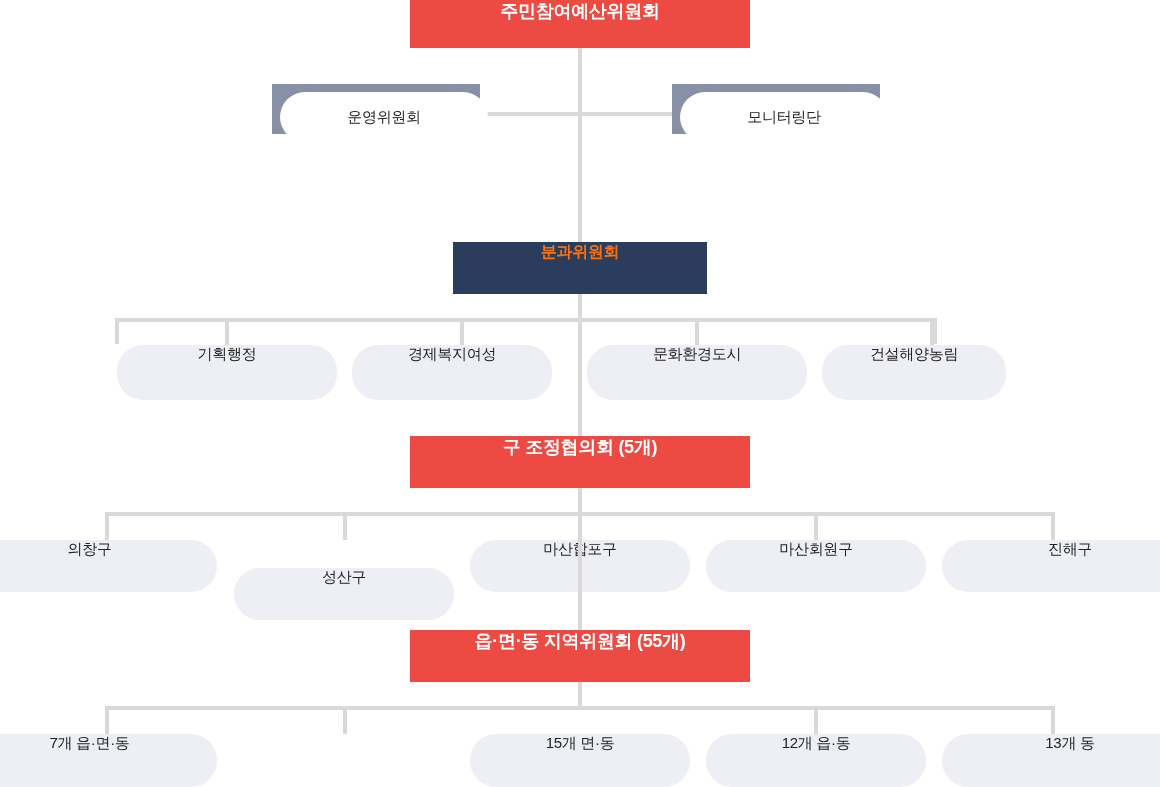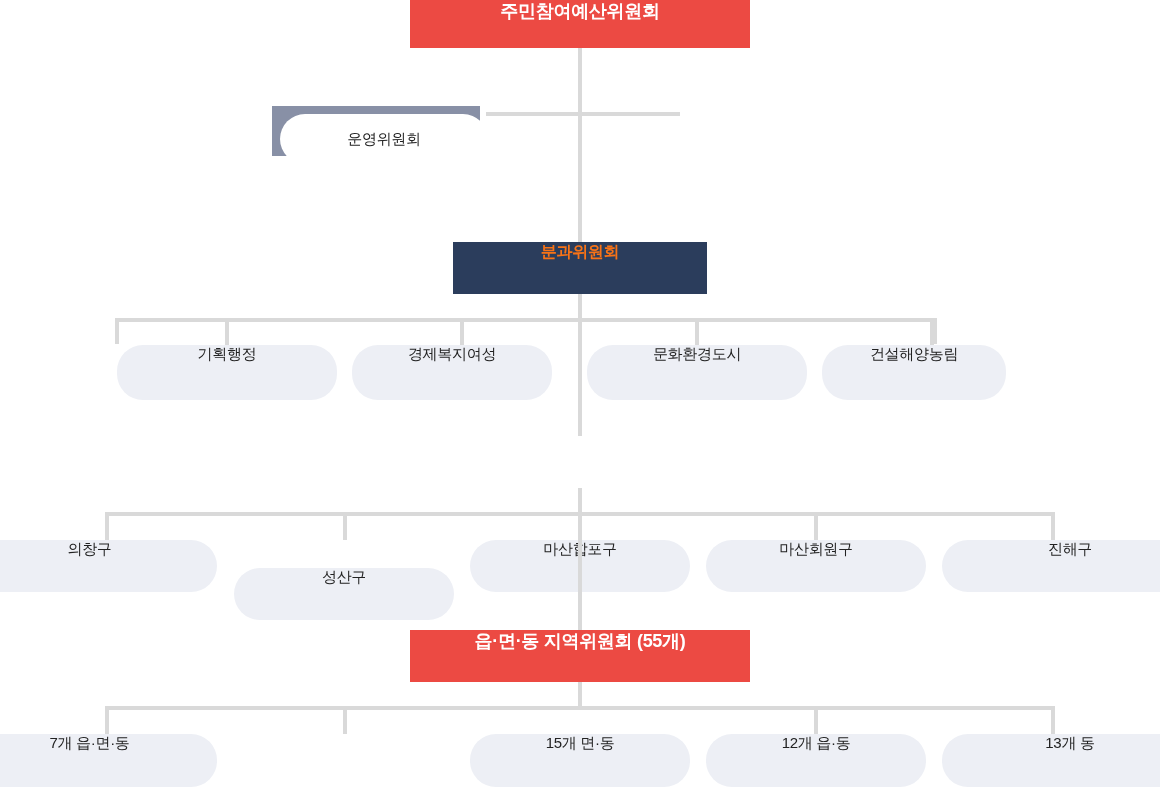--- a/index.html
+++ b/index.html
@@ -101,27 +101,33 @@
     <span>주민참여예산위원회</span>
   </div>
 
   <div class="line line-v" style="left:578px; top:48px; height:64px;"></div>
 
   <div class="line line-h" style="left:486px; top:112px; width:186px;"></div>
   <div class="line line-h" style="left:672px; top:112px; width:8px;"></div>
 
   <div class="line line-v" style="left:578px; top:112px; height:130px;"></div>
 
-  <div class="pill-wrap" style="left:272px; top:84px; width:208px; height:50px;margin-top:22px;">
+  <div class="pill-wrap" style="left:272px; top:84px; width:208px; height:50px;">
     <div class="pill-slab"></div>
     <div class="pill-face">
       <span>운영위원회</span>
     </div>
   </div>
 
+  <div class="pill-wrap" style="left:672px; top:84px; width:208px; height:50px;">
+    <div class="pill-slab"></div>
+    <div class="pill-face">
+      <span>모니터링단</span>
+    </div>
+  </div>
 
   <div class="node node-navy" style="left:453px; top:242px; width:254px; height:52px;">
     <span>분과위원회</span>
   </div>
 
   <div class="line line-v" style="left:578px; top:294px; height:26px;"></div>
 
   <div class="line line-h" style="left:115px; top:318px; width:822px;"></div>
   <div class="line line-v" style="left:115px; top:318px; height:26px;"></div>
   <div class="line line-v" style="left:933px; top:318px; height:26px;"></div>
@@ -139,20 +145,23 @@
   </div>
   <div class="node node-light" style="left:587px; top:345px; width:220px; height:55px;">
     <span>문화환경도시</span>
   </div>
   <div class="node node-light" style="left:822px; top:345px; width:184px; height:55px;">
     <span>건설해양농림</span>
   </div>
 
   <div class="line line-v" style="left:578px; top:294px; height:142px;"></div>
 
+  <div class="node node-red" style="left:410px; top:436px; width:340px; height:52px;">
+    <span>구 조정협의회 (5개)</span>
+  </div>
 
   <div class="line line-v" style="left:578px; top:488px; height:26px;"></div>
 
   <div class="line line-h" style="left:105px; top:512px; width:950px;"></div>
   <div class="line line-v" style="left:105px; top:512px; height:28px;"></div>
   <div class="line line-v" style="left:1051px; top:512px; height:28px;"></div>
 
   <div class="line line-v" style="left:343px; top:512px; height:28px;"></div>
   <div class="line line-v" style="left:814px; top:512px; height:28px;"></div>
 

